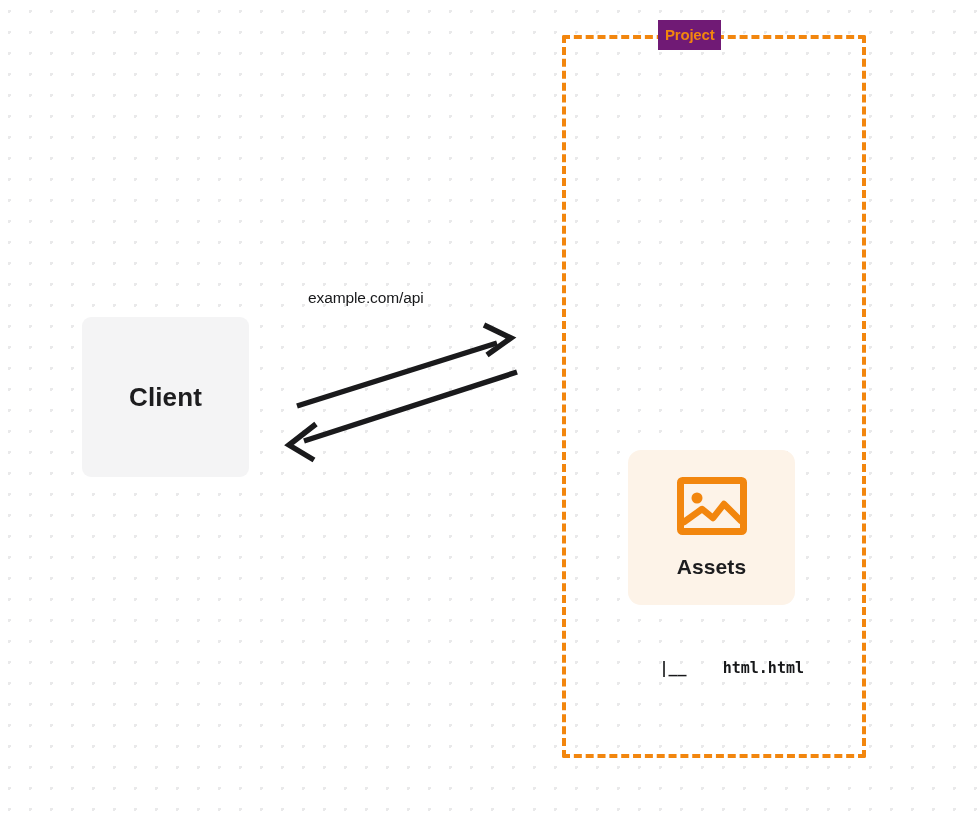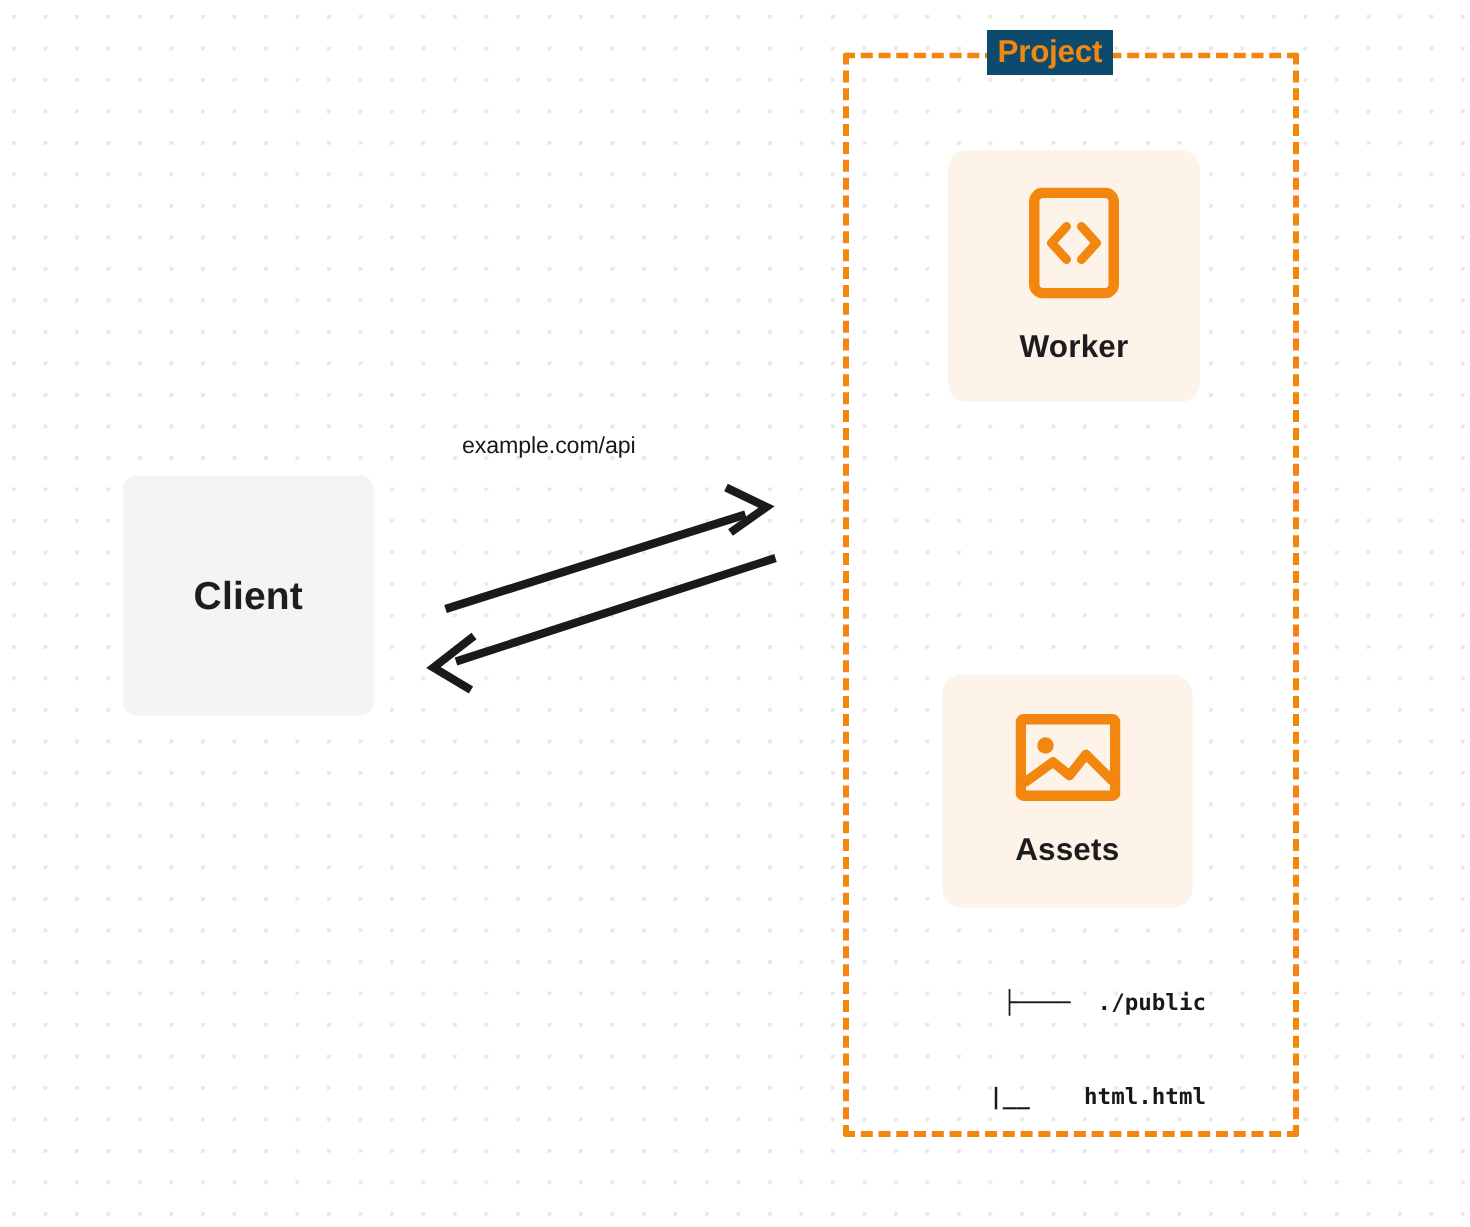--- a/index.html
+++ b/index.html
@@ -73,23 +73,23 @@
     height: 723px;
     box-sizing: border-box;
     border: 4px dashed #f2860e;
     border-radius: 2px;
   }
   .project-label {
     position: absolute;
     left: 658px;
     top: 20px;
     padding: 0 7px;
-    background: #0c4a6e;
+    background: #701a75;
     color: #f2860e;
-    font-size: 21px;
+    font-size: 15px;
     font-weight: bold;
     letter-spacing: -0.2px;
     line-height: 30px;
     white-space: nowrap;
   }
 
   
   .card {
     position: absolute;
     background: #fdf3e8;
@@ -160,41 +160,30 @@
       <line x1="517" y1="372" x2="304" y2="441" stroke="#1a1a1c" stroke-width="5.5" stroke-linecap="butt"></line>
       <polyline points="316,424 289,445 314,460" fill="none" stroke="#1a1a1c" stroke-width="5.5" stroke-linejoin="miter" stroke-linecap="butt"></polyline>
     </g>
   </svg>
 
   <div class="edge-label">example.com/api</div>
 
   <div class="project-container"></div>
   <div class="project-label">Project</div>
 
-  <div class="card card-worker">
-    <span class="card-icon">
-      <svg width="60" height="74" viewBox="0 0 60 74" xmlns="http://www.w3.org/2000/svg">
-        <rect x="3.5" y="3.5" width="53" height="67" rx="6" ry="6" fill="none" stroke="#f2860e" stroke-width="7"></rect>
-        <polyline points="25,26 15,37 25,48" fill="none" stroke="#f2860e" stroke-width="6" stroke-linecap="round" stroke-linejoin="round"></polyline>
-        <polyline points="35,26 45,37 35,48" fill="none" stroke="#f2860e" stroke-width="6" stroke-linecap="round" stroke-linejoin="round"></polyline>
-      </svg>
-    </span>
-    <span class="card-label">Worker</span>
-  </div>
 
   <div class="card card-assets">
     <span class="card-icon">
       <svg width="70" height="58" viewBox="0 0 70 58" xmlns="http://www.w3.org/2000/svg">
         <rect x="3.5" y="3.5" width="63" height="51" rx="2" ry="2" fill="none" stroke="#f2860e" stroke-width="7"></rect>
         <circle cx="20" cy="21" r="5.5" fill="#f2860e"></circle>
         <polyline points="7,45 25,32 36,41 47,27 64,44" fill="none" stroke="#f2860e" stroke-width="6.5" stroke-linecap="round" stroke-linejoin="round"></polyline>
       </svg>
     </span>
     <span class="card-label">Assets</span>
   </div>
 
   <div class="file-tree">
-    <span class="file-tree-row">├────  ./public</span>
     <span class="file-tree-row">    |__    html.html</span>
     
   </div>
 
 </div>
 
 </body></html>

